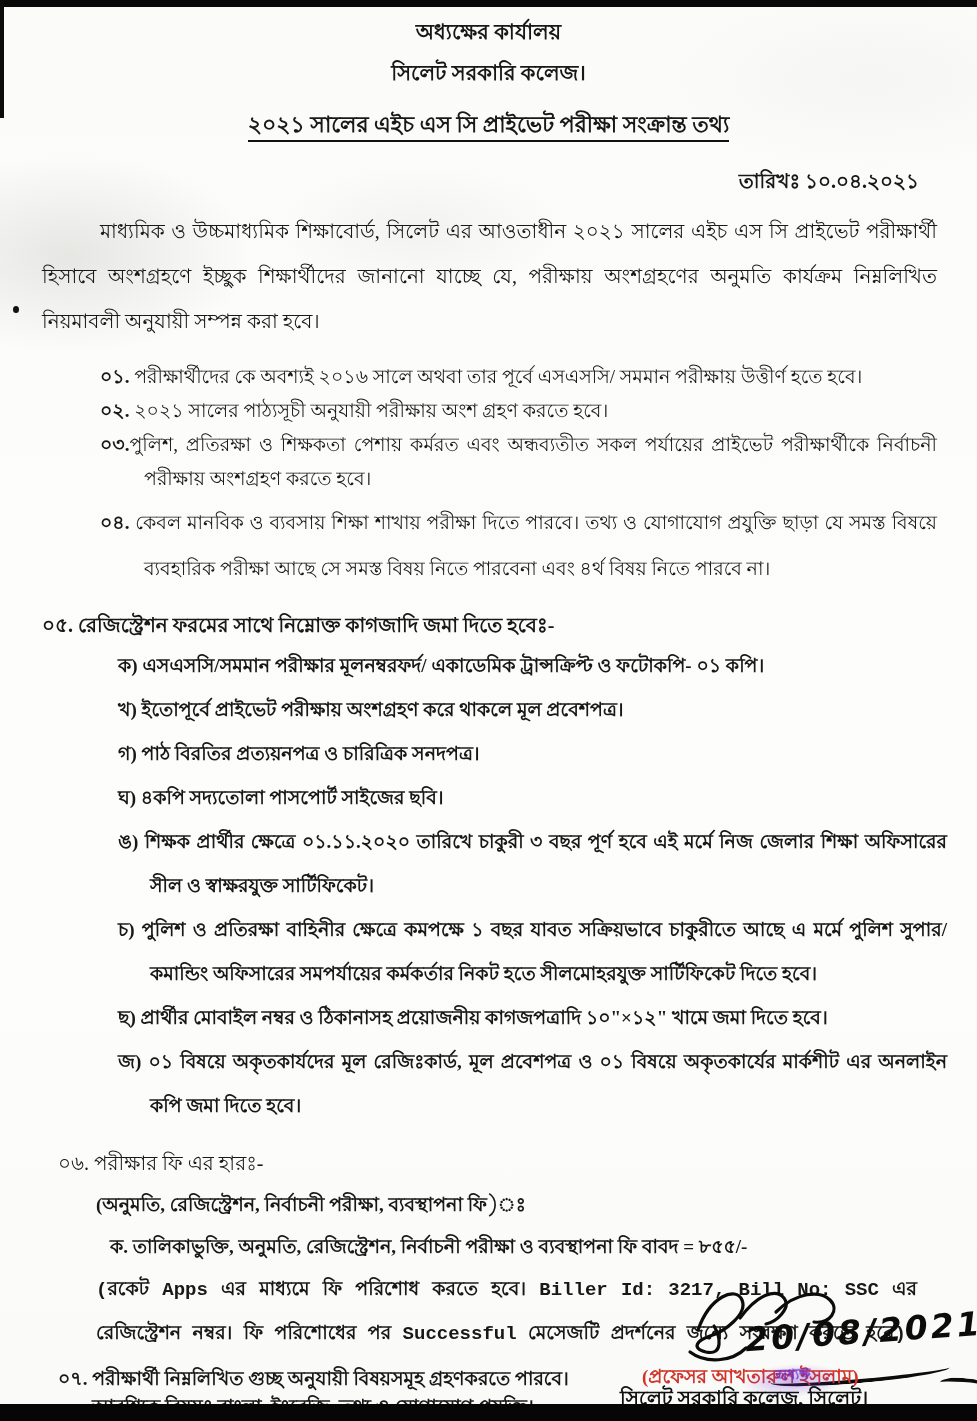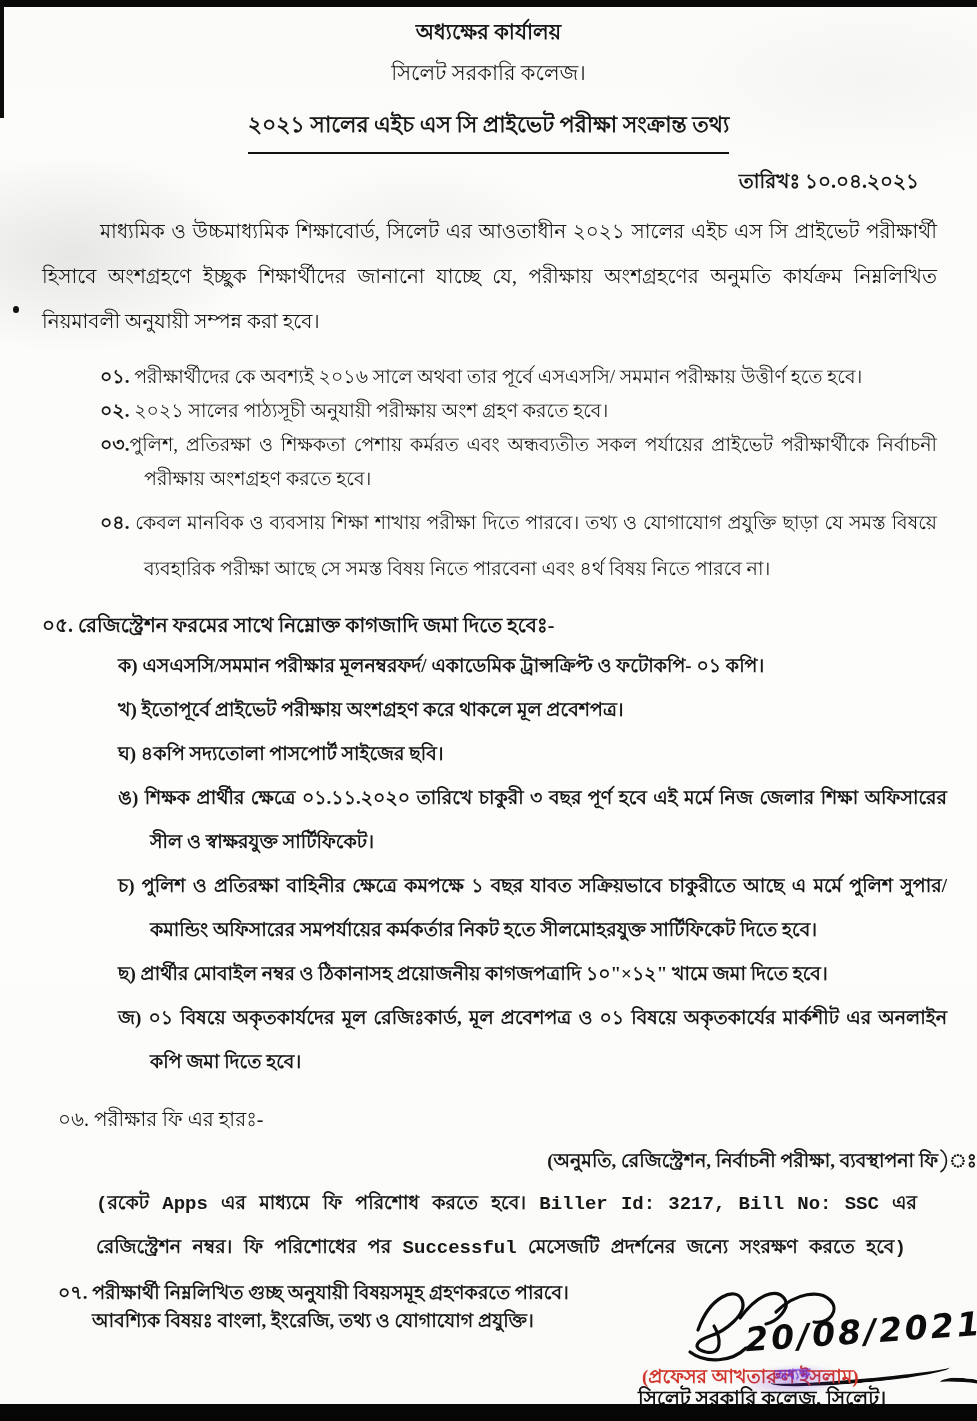--- a/index.html
+++ b/index.html
@@ -17,26 +17,26 @@
     color:#181818;
   }
   
   .top-bar{position:absolute;top:0;left:0;width:100%;height:7px;background:#090909;}
   .bottom-bar{position:absolute;bottom:0;left:0;width:100%;height:17px;background:#060606;}
   .left-strip{position:absolute;top:0;left:0;width:4px;height:118px;background:#0c0c0c;}
   .stray-dot{position:absolute;left:13px;top:306px;width:6px;height:7px;background:#111;border-radius:50%;}
 
   .center{text-align:center;}
   .office{margin:16px 0 0 0;font-size:21px;font-weight:600;}
-  .college{margin:6px 0 0 0;font-size:21px;font-weight:400;}
+  .college{margin:6px 0 0 0;font-size:21px;font-weight:700;}
   .title-row{margin:15px 0 0 0;}
   .title-row span{
     font-size:22px;font-weight:700;
     border-bottom:2.5px solid #111;
-    padding-bottom:15px;
+    padding-bottom:3px;
   }
   .date-line{margin:22px 58px 0 0;text-align:right;font-size:20px;font-weight:600;}
 
   .intro{
     margin:10px 40px 0 42px;
     text-indent:58px;
     font-size:20px;
     line-height:45px;
     text-align:justify;
   }
@@ -55,21 +55,21 @@
     font-size:20px;font-weight:700;line-height:30px;
   }
   .sub-items{margin:4px 30px 0 118px;}
   .sub-item{
     font-size:19px;font-weight:700;line-height:44px;
     padding-left:32px;text-indent:-32px;
     text-align:justify;
   }
 
   .s06-heading{margin:14px 0 0 58px;font-size:20px;font-weight:400;line-height:42px;}
-  .s06-line1{margin:0 0 0 96px;font-size:19px;font-weight:700;line-height:42px;text-align:right;}
+  .s06-line1{margin:0 0 0 96px;font-size:19px;font-weight:700;line-height:42px;}
   .s06-line2{margin:0 0 0 110px;font-size:19px;font-weight:700;line-height:42px;}
   .s06-line3{margin:0 60px 0 96px;font-size:19px;font-weight:700;line-height:44px;text-align:justify;font-family:Liberation Mono, monospace;}
 
   .s07-heading{margin:10px 0 0 58px;font-size:19px;font-weight:700;line-height:26px;}
   .s07-line1{margin:2px 0 0 92px;font-size:19px;font-weight:700;line-height:26px;}
 
   
   .sig-block{position:absolute;left:620px;top:1270px;width:357px;height:140px;}
   .sig-squiggle{position:absolute;left:60px;top:8px;}
   .sig-date{
@@ -95,21 +95,21 @@
     color:var(--stamp-purple,#6d2fd0);
     font-size:14px;font-weight:700;text-align:center;
     transform:rotate(-3deg);
     filter:blur(0.6px);
     opacity:.92;
     background:radial-gradient(ellipse 70px 22px at 50% 55%, rgba(109,47,208,.38), rgba(109,47,208,0) 75%);
     line-height:17px;
     padding-top:14px;box-sizing:border-box;
   }
   .sig-college{
-    position:absolute;left:18px;top:113px;width:330px;
+    position:absolute;left:0;top:113px;width:330px;
     color:#101010;font-size:20px;font-weight:700;
     white-space:nowrap;
   }
   .sig-dash{
     position:absolute;left:320px;top:108px;width:46px;height:8px;
     border-top:4px solid #0c0c0c;border-radius:50%;transform:rotate(4deg);
   }
 </style>
 </head>
 <body>
@@ -134,29 +134,31 @@
     <div class="num-item"><span class="no">০২.</span> <span>২০২১ সালের পাঠ্যসূচী অনুযায়ী পরীক্ষায় অংশ গ্রহণ করতে হবে।</span></div>
     <div class="num-item"><span class="no">০৩.</span><span>পুলিশ, প্রতিরক্ষা ও শিক্ষকতা পেশায় কর্মরত এবং অন্ধব্যতীত সকল পর্যায়ের প্রাইভেট পরীক্ষার্থীকে নির্বাচনী পরীক্ষায় অংশগ্রহণ করতে হবে।</span></div>
     <div class="num-item wide"><span class="no">০৪.</span> <span>কেবল মানবিক ও ব্যবসায় শিক্ষা শাখায় পরীক্ষা দিতে পারবে। তথ্য ও যোগাযোগ প্রযুক্তি ছাড়া যে সমস্ত বিষয়ে ব্যবহারিক পরীক্ষা আছে সে সমস্ত বিষয় নিতে পারবেনা এবং ৪র্থ বিষয় নিতে পারবে না।</span></div>
   </div>
 
   <div class="sec-heading">০৫. রেজিস্ট্রেশন ফরমের সাথে নিম্নোক্ত কাগজাদি জমা দিতে হবেঃ-</div>
 
   <div class="sub-items">
     <div class="sub-item"><span>ক)</span> <span>এসএসসি/সমমান পরীক্ষার মূলনম্বরফর্দ/ একাডেমিক ট্রান্সক্রিপ্ট ও ফটোকপি- ০১ কপি।</span></div>
     <div class="sub-item"><span>খ)</span> <span>ইতোপূর্বে প্রাইভেট পরীক্ষায় অংশগ্রহণ করে থাকলে মূল প্রবেশপত্র।</span></div>
+    <div class="sub-item"><span>গ)</span> <span>পাঠ বিরতির প্রত্যয়নপত্র ও চারিত্রিক সনদপত্র।</span></div>
     <div class="sub-item"><span>ঘ)</span> <span>৪কপি সদ্যতোলা পাসপোর্ট সাইজের ছবি।</span></div>
     <div class="sub-item"><span>ঙ)</span> <span>শিক্ষক প্রার্থীর ক্ষেত্রে ০১.১১.২০২০ তারিখে চাকুরী ৩ বছর পূর্ণ হবে এই মর্মে নিজ জেলার শিক্ষা অফিসারের সীল ও স্বাক্ষরযুক্ত সার্টিফিকেট।</span></div>
     <div class="sub-item"><span>চ)</span> <span>পুলিশ ও প্রতিরক্ষা বাহিনীর ক্ষেত্রে কমপক্ষে ১ বছর যাবত সক্রিয়ভাবে চাকুরীতে আছে এ মর্মে পুলিশ সুপার/কমান্ডিং অফিসারের সমপর্যায়ের কর্মকর্তার নিকট হতে সীলমোহরযুক্ত সার্টিফিকেট দিতে হবে।</span></div>
     <div class="sub-item"><span>ছ)</span> <span>প্রার্থীর মোবাইল নম্বর ও ঠিকানাসহ প্রয়োজনীয় কাগজপত্রাদি ১০"×১২" খামে জমা দিতে হবে।</span></div>
     <div class="sub-item"><span>জ)</span> <span>০১ বিষয়ে অকৃতকার্যদের মূল রেজিঃকার্ড, মূল প্রবেশপত্র ও ০১ বিষয়ে অকৃতকার্যের মার্কশীট এর অনলাইন কপি জমা দিতে হবে।</span></div>
   </div>
 
   <div class="s06-heading">০৬. পরীক্ষার ফি এর হারঃ-</div>
   <div class="s06-line1">(অনুমতি, রেজিস্ট্রেশন, নির্বাচনী পরীক্ষা, ব্যবস্থাপনা ফি)ঃ</div>
+  <div class="s06-line2">ক. তালিকাভুক্তি, অনুমতি, রেজিস্ট্রেশন, নির্বাচনী পরীক্ষা ও ব্যবস্থাপনা ফি বাবদ =   ৮৫৫/-</div>
   <div class="s06-line3">(রকেট Apps এর মাধ্যমে ফি পরিশোধ করতে হবে। Biller Id: 3217, Bill No: SSC এর রেজিস্ট্রেশন নম্বর। ফি পরিশোধের পর Successful মেসেজটি প্রদর্শনের জন্যে সংরক্ষণ করতে হবে)</div>
 
   <div class="s07-heading">০৭. পরীক্ষার্থী নিম্নলিখিত গুচ্ছ অনুযায়ী বিষয়সমূহ গ্রহণকরতে পারবে।</div>
   <div class="s07-line1">আবশ্যিক বিষয়ঃ বাংলা, ইংরেজি, তথ্য ও যোগাযোগ প্রযুক্তি।</div>
 
   <div class="sig-block">
     <svg class="sig-squiggle" width="180" height="90" viewBox="0 0 180 90">
       <g fill="none" stroke="#0c0c0c" stroke-width="3.2" stroke-linecap="round">
         <path d="M18,52 C30,18 56,8 62,22 C68,36 44,54 30,58 C18,62 10,70 26,74 C44,78 40,58 34,48"></path>
         <path d="M60,40 C78,16 96,10 104,20 C112,30 96,44 86,46"></path>

